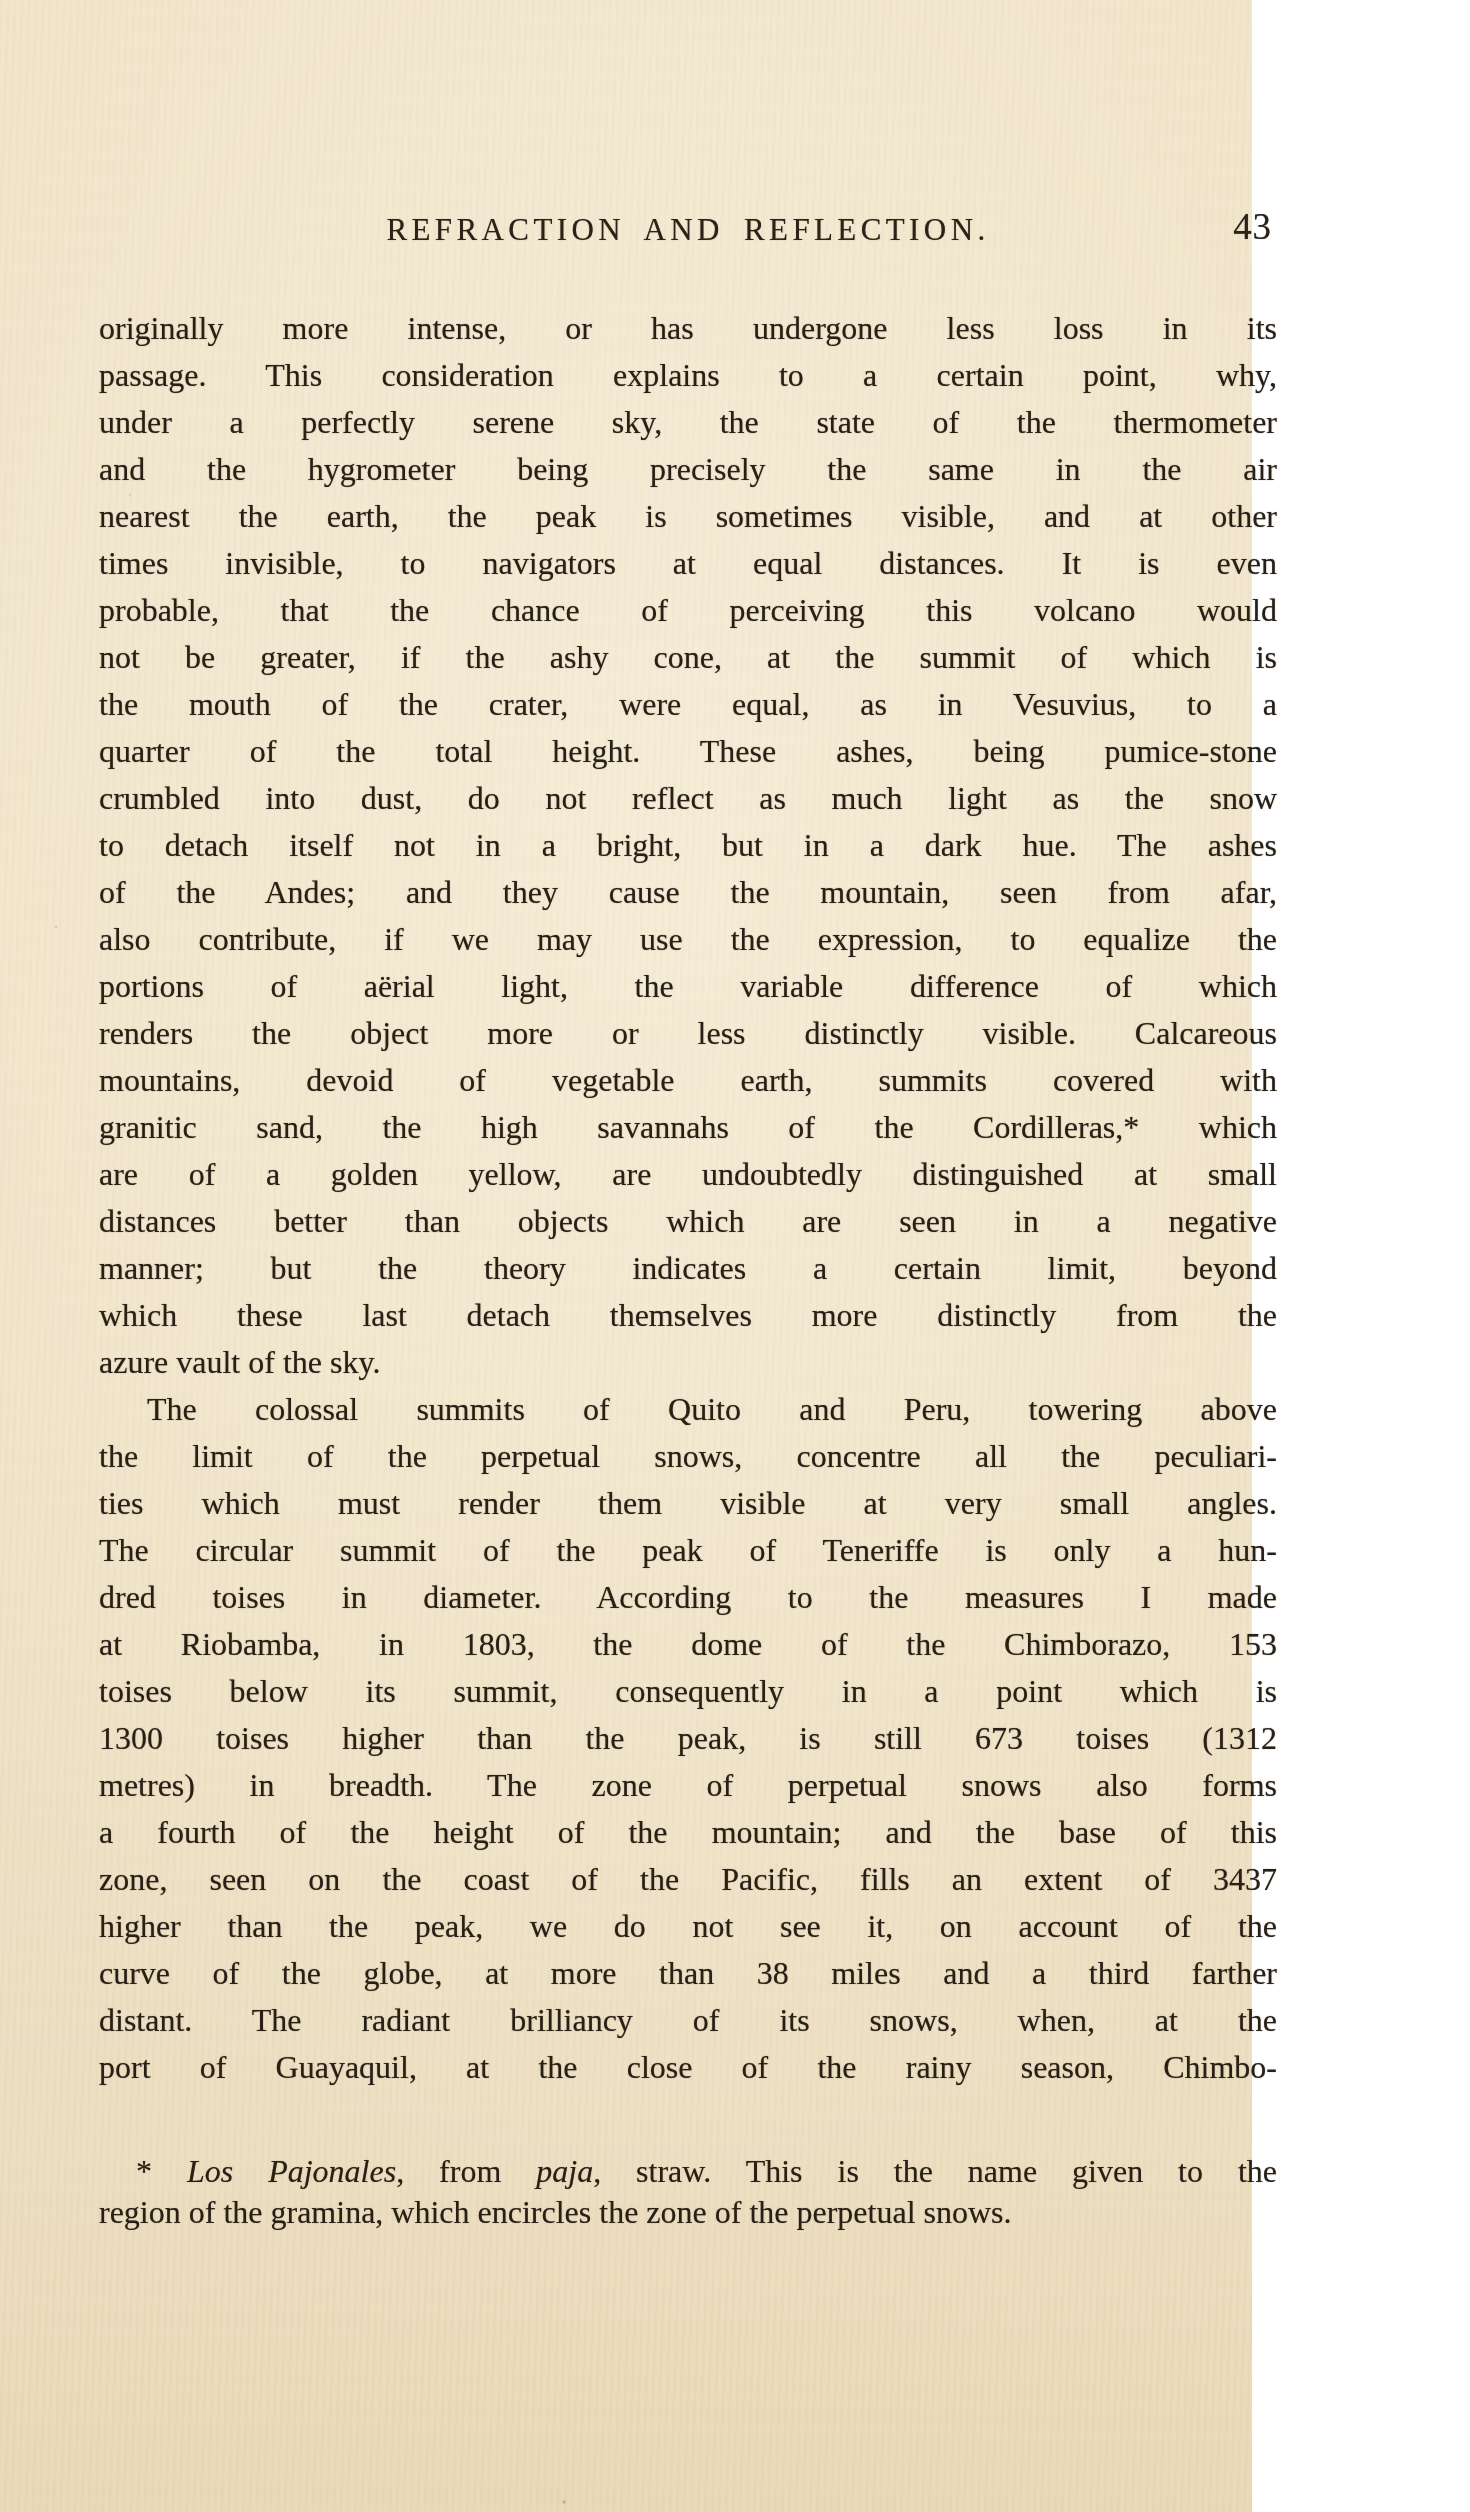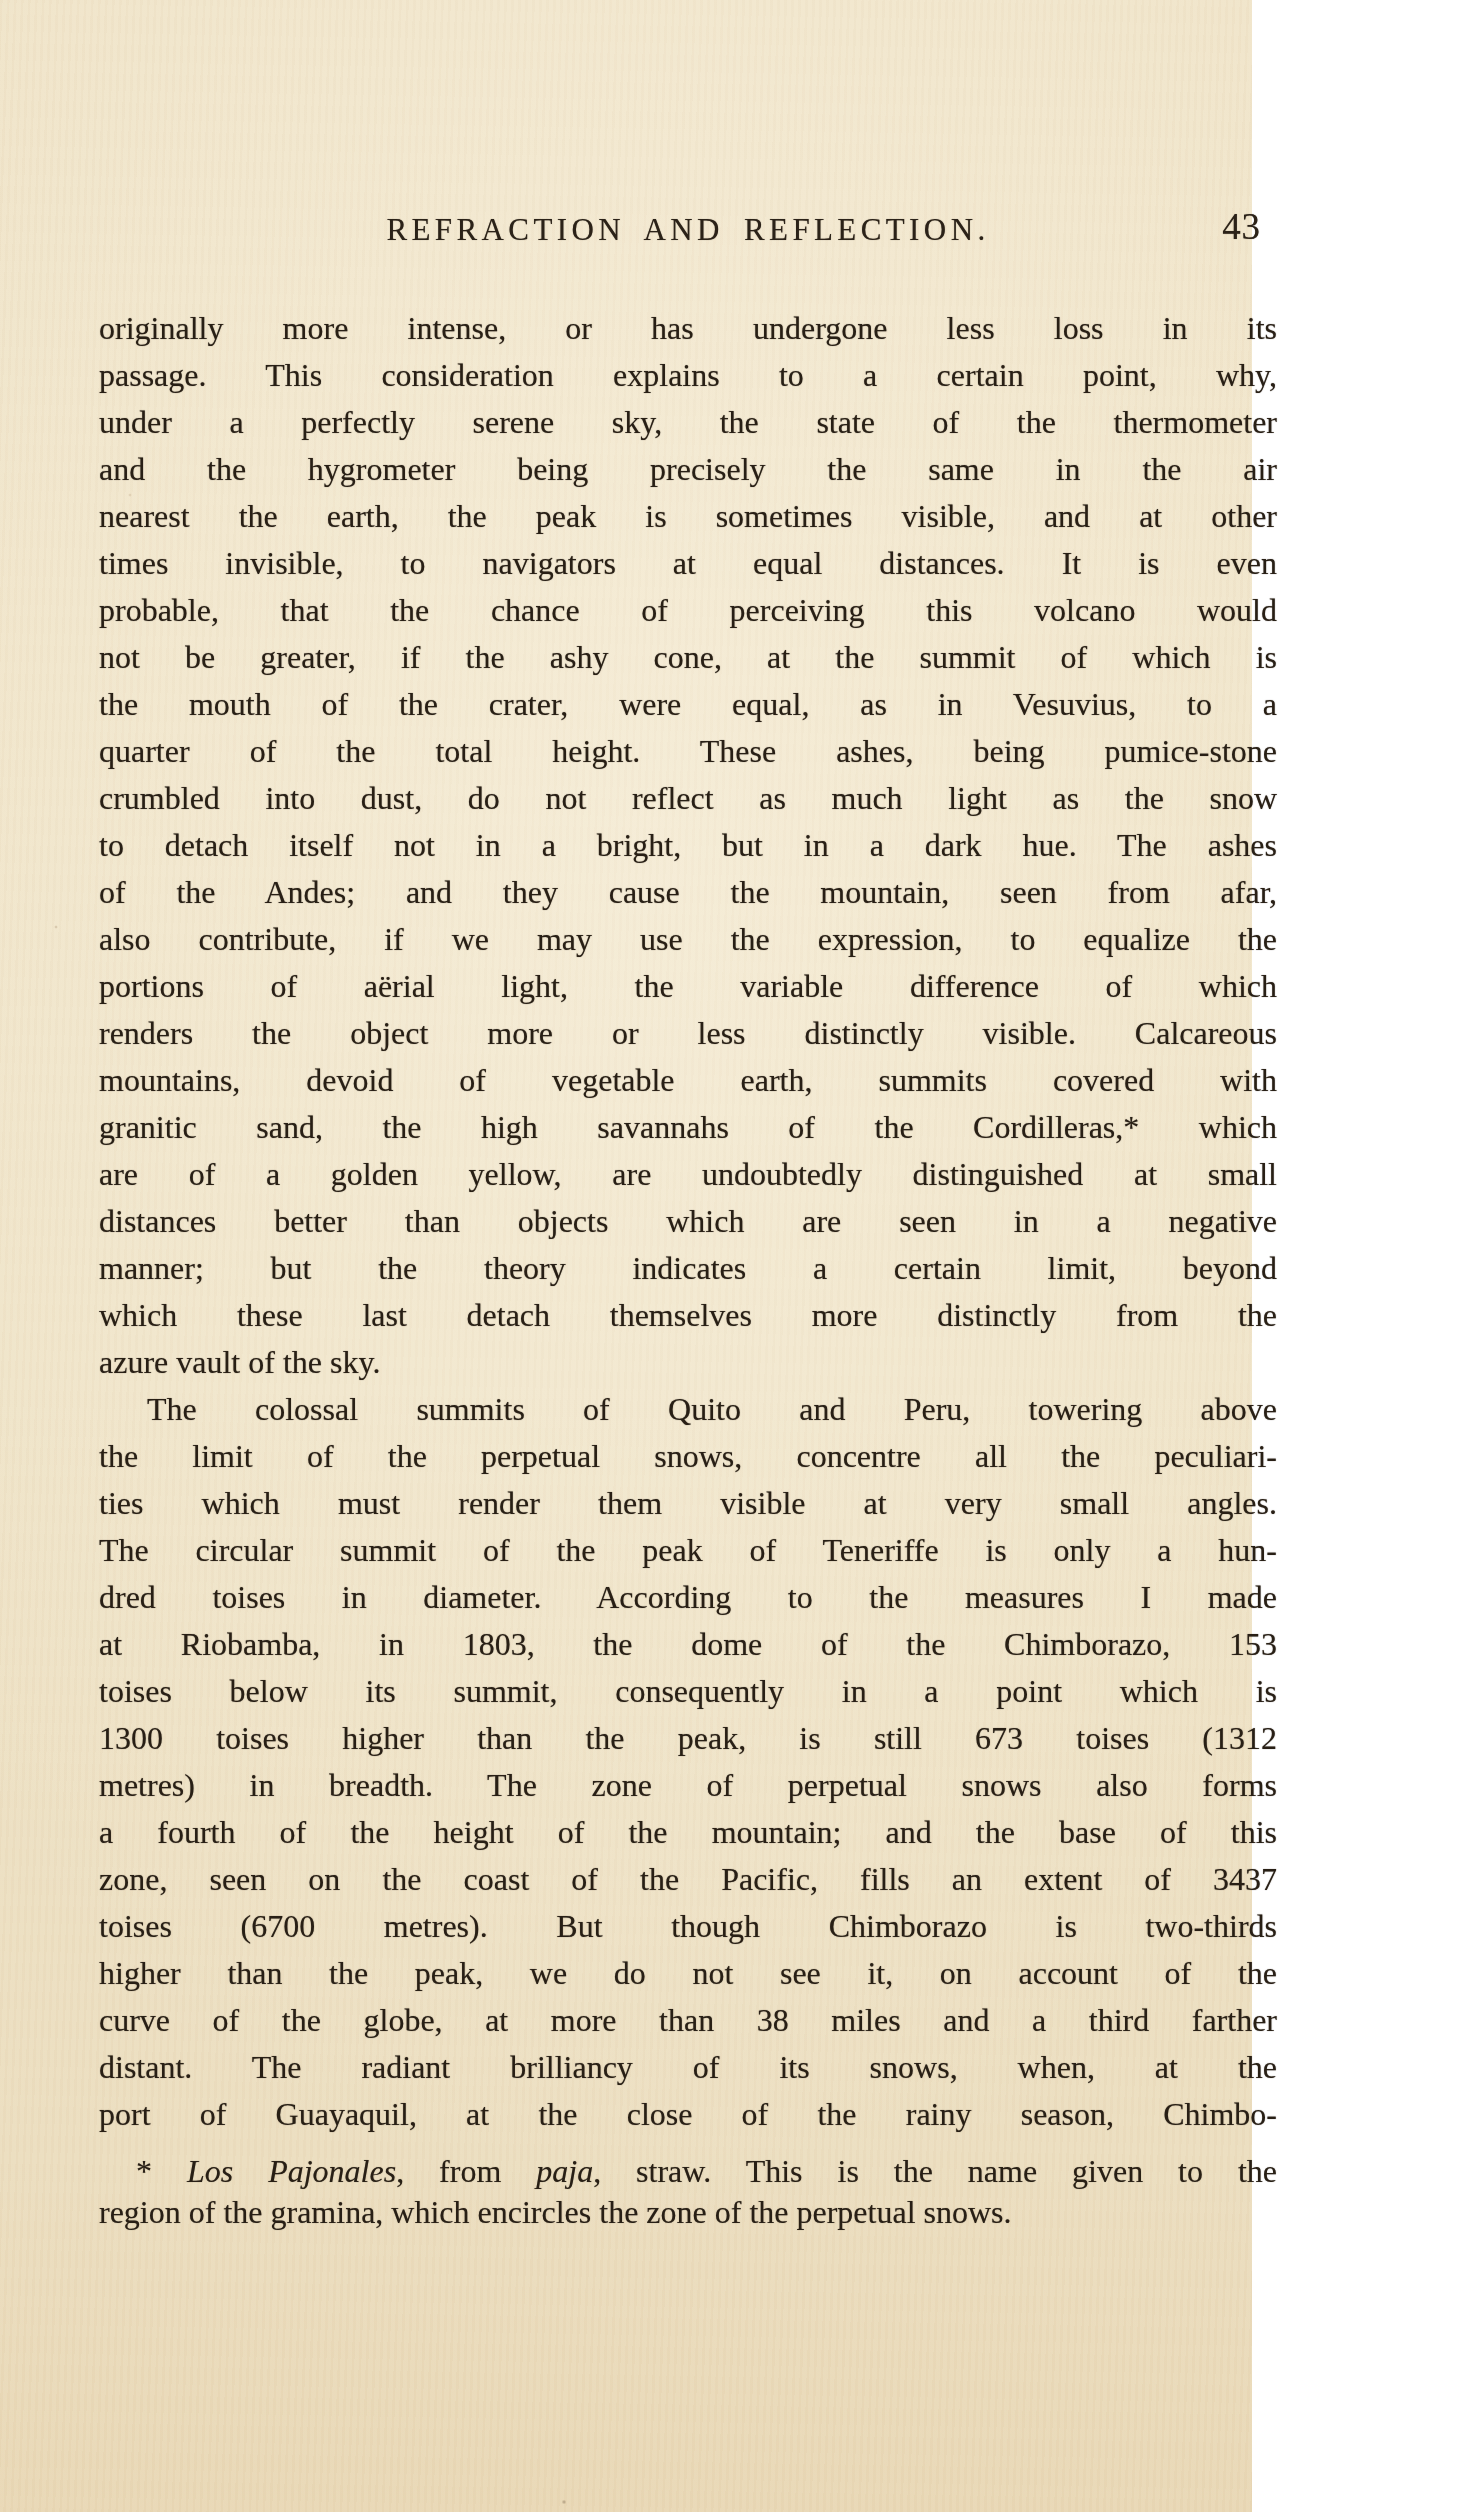--- a/index.html
+++ b/index.html
@@ -35,21 +35,21 @@
     text-align: center;
     font-size: 31px;
     line-height: 39px;
     letter-spacing: 4.4px;
     word-spacing: 8px;
     color: #2b2218;
     text-shadow: 0 0 0.9px rgba(43,34,24,.55);
   }
   .page-num {
     position: absolute;
-    right: 16px; top: -3.5px;
+    right: 5px; top: -3.5px;
     letter-spacing: 0.9px;
     font-size: 37px;
   }
   .text-block {
     position: absolute;
     left: 99px; top: 305px; width: 1178px;
     font-size: 32px;
     line-height: 47px;
     color: #281f15;
     text-shadow: 0 0 1.1px rgba(40,31,21,.55);
@@ -109,21 +109,20 @@
       <div class="line">the limit of the perpetual snows, concentre all the peculiari-</div>
       <div class="line">ties which must render them visible at very small angles.</div>
       <div class="line">The circular summit of the peak of Teneriffe is only a hun-</div>
       <div class="line">dred toises in diameter. According to the measures I made</div>
       <div class="line">at Riobamba, in 1803, the dome of the Chimborazo, 153</div>
       <div class="line">toises below its summit, consequently in a point which is</div>
       <div class="line">1300 toises higher than the peak, is still 673 toises (1312</div>
       <div class="line">metres) in breadth. The zone of perpetual snows also forms</div>
       <div class="line">a fourth of the height of the mountain; and the base of this</div>
       <div class="line">zone, seen on the coast of the Pacific, fills an extent of 3437</div>
-      <div class="line">toises (6700 metres). But though Chimborazo is two-thirds</div>
       <div class="line">higher than the peak, we do not see it, on account of the</div>
       <div class="line">curve of the globe, at more than 38 miles and a third farther</div>
       <div class="line">distant. The radiant brilliancy of its snows, when, at the</div>
       <div class="line">port of Guayaquil, at the close of the rainy season, Chimbo-</div>
     </main>
 
   <footer class="footnote" id="footnote-block">
       <div class="line indent-sm"><span>* </span><span class="it">Los Pajonales</span><span>, from </span><span class="it">paja</span><span>, straw. This is the name given to the</span></div>
       <div class="line no-just"><span>region of the gramina, which encircles the zone of the perpetual snows.</span></div>
     </footer>

